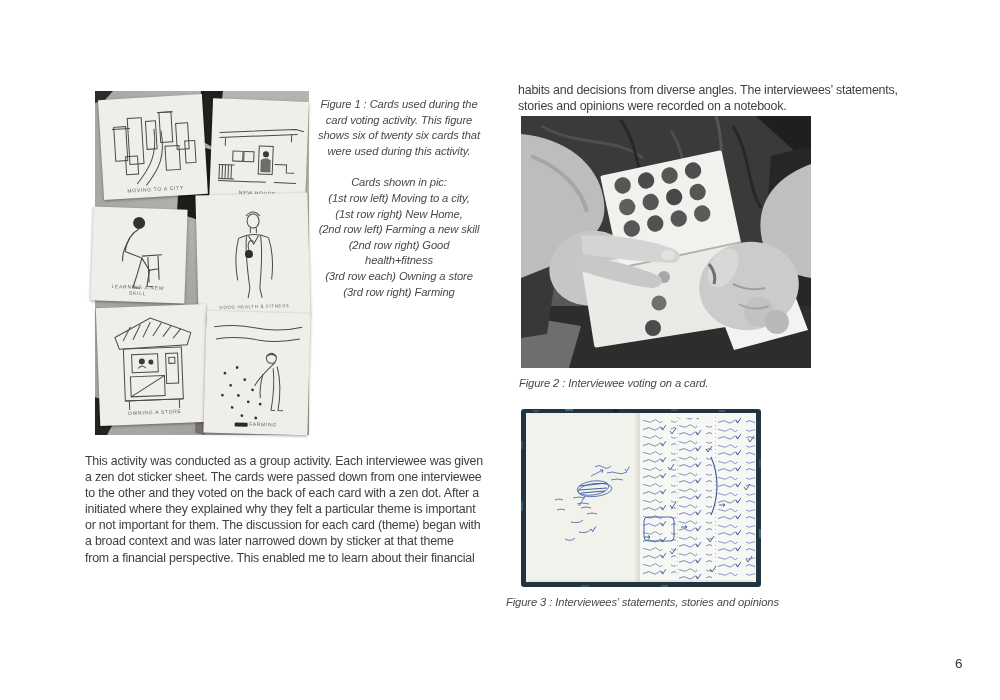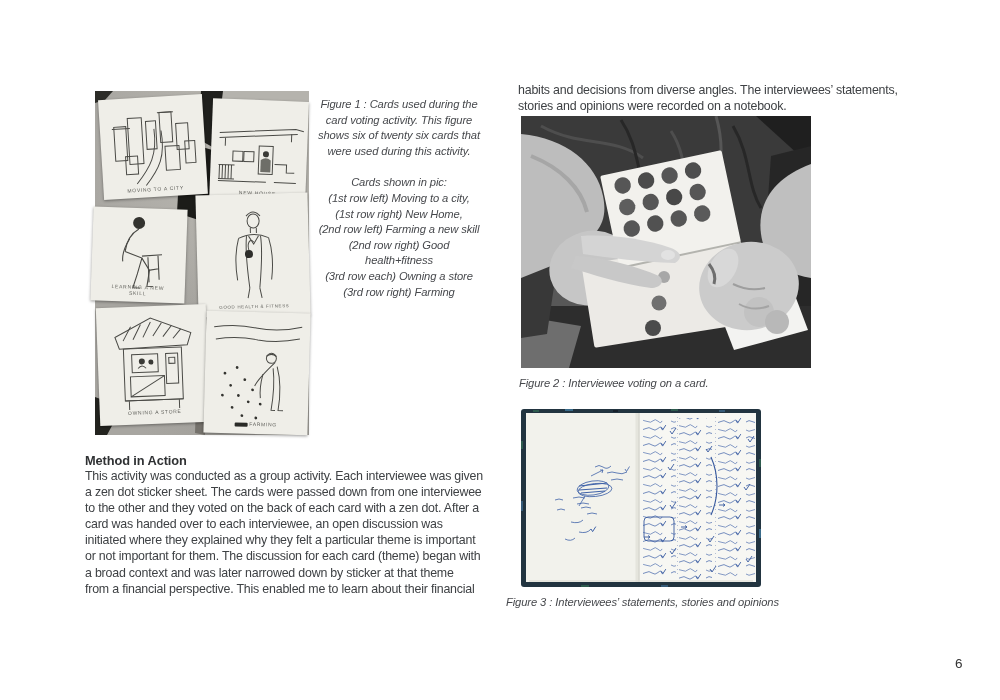--- a/index.html
+++ b/index.html
@@ -198,26 +198,24 @@
     <div class="cap-line">(1st row left) Moving to a city,</div>
     <div class="cap-line">(1st row right) New Home,</div>
     <div class="cap-line">(2nd row left) Farming a new skill</div>
     <div class="cap-line">(2nd row right) Good</div>
     <div class="cap-line">health+fitness</div>
     <div class="cap-line">(3rd row each) Owning a store</div>
     <div class="cap-line">(3rd row right) Farming</div>
   </div>
 
   <div class="method">
-    <div class="heading">Method in Action</div>
     <div class="body-block">
       <div class="body-line">This activity was conducted as a group activity. Each interviewee was given</div>
       <div class="body-line">a zen dot sticker sheet. The cards were passed down from one interviewee</div>
       <div class="body-line">to the other and they voted on the back of each card with a zen dot. After a</div>
-      <div class="body-line">card was handed over to each interviewee, an open discussion was</div>
       <div class="body-line">initiated where they explained why they felt a particular theme is important</div>
       <div class="body-line">or not important for them. The discussion for each card (theme) began with</div>
       <div class="body-line">a broad context and was later narrowed down by sticker at that theme</div>
       <div class="body-line">from a financial perspective. This enabled me to learn about their financial</div>
     </div>
   </div>
 
   <div class="intro">
     <div class="body-line">habits and decisions from diverse angles. The interviewees’ statements,</div>
     <div class="body-line">stories and opinions were recorded on a notebook.</div>

